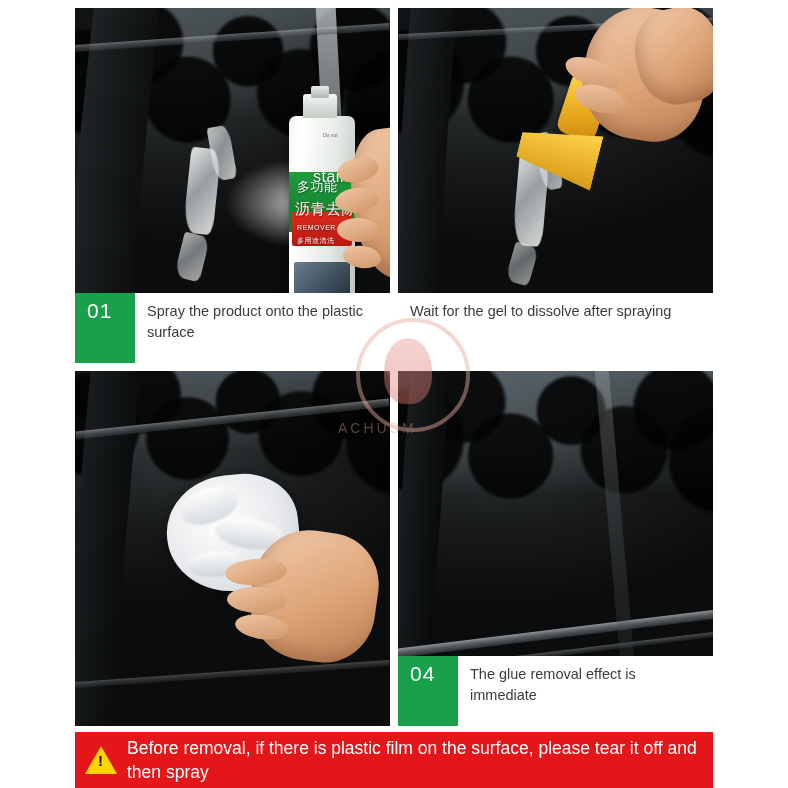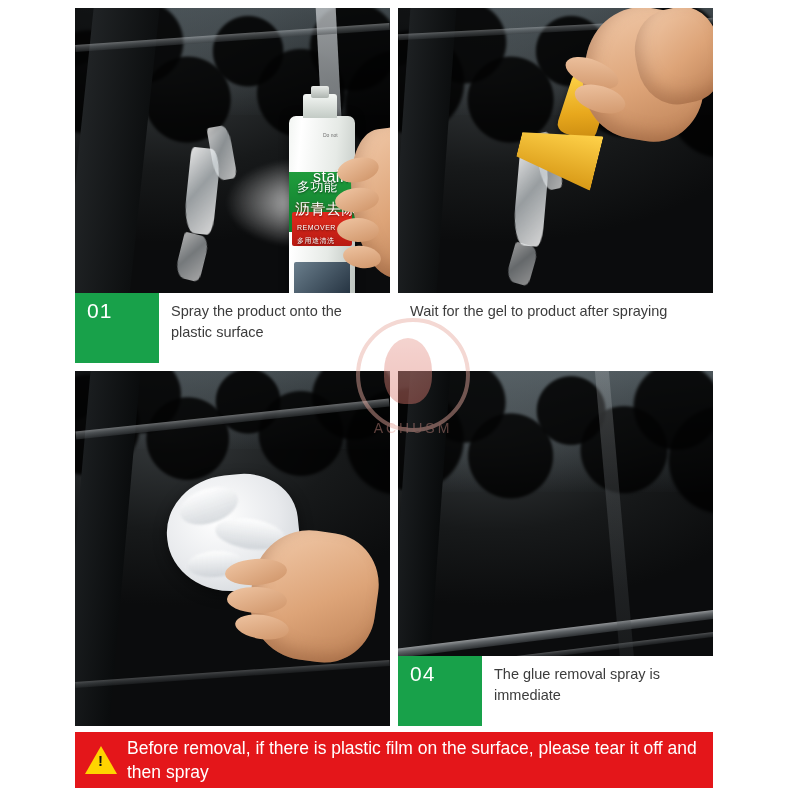--- a/index.html
+++ b/index.html
@@ -194,21 +194,21 @@
     position: absolute;
     left: 0;
     bottom: 0;
     width: 100%;
     height: 70px;
     display: flex;
     align-items: stretch;
     z-index: 5;
   }
   .step-num {
-    width: 84px;
+    width: 60px;
     background: #18a14a;
     color: #ffffff;
     display: flex;
     align-items: flex-start;
     justify-content: flex-start;
     font-size: 21px;
     padding: 6px 0 16px 12px;
     box-sizing: border-box;
     letter-spacing: 1px;
   }
@@ -292,21 +292,21 @@
     width: 48px; height: 66px;
     background: linear-gradient(180deg, #e79c92, #d8746a);
     border-radius: 50% 50% 42% 42%;
     opacity: .8;
   }
   .wm-text {
     position: absolute;
     left: 0;
     top: 108px;
     width: 150px;
-    text-align: center;
+    text-align: left;
     color: #e0998f;
     font-size: 14px;
     letter-spacing: 3px;
     opacity: .75;
   }
 
   
   .gutter-l, .gutter-r {
     position: absolute;
     top: 0;
@@ -383,21 +383,21 @@
 
         <div class="scraper" style="left:166px; top:66px; width:40px; height:64px; border-radius:10px; transform:rotate(18deg);"></div>
         <div class="scraper-blade" style="left:120px; top:118px; width:80px; height:56px; transform:rotate(14deg);"></div>
 
         <div class="hand" style="left:186px; top:0px; width:122px; height:132px; transform:rotate(10deg);"></div>
         <div class="finger" style="left:166px; top:52px; width:56px; height:26px; transform:rotate(22deg);"></div>
         <div class="finger" style="left:176px; top:78px; width:52px; height:26px; transform:rotate(16deg);"></div>
         <div class="hand" style="left:238px; top:0px; width:84px; height:96px; transform:rotate(-12deg);"></div>
       </div>
       <div class="caption">
-        <div class="cap-text">Wait for the gel to product after spraying</div>
+        <div class="cap-text">Wait for the gel to dissolve after spraying</div>
       </div>
     </div>
 
     <div class="cell">
       <div class="photo">
         <div class="glass-dark"></div>
         <div class="skyband" style="height:22%;"></div>
         <div class="foliage" style="height:48%;"></div>
         <div class="pillar" style="left:0; top:0; width:50px; height:355px; transform:skewX(-5deg); background:linear-gradient(90deg,#1a1d1f,#0a0c0d);"></div>
         <div class="chrome" style="left:0; top:44px; width:315px; height:8px; transform:rotate(-6deg); opacity:.5;"></div>
@@ -420,21 +420,21 @@
         <div class="glass-dark"></div>
         <div class="skyband" style="height:34%; background:linear-gradient(180deg, rgba(160,180,190,.42), rgba(60,70,78,.04));"></div>
         <div class="foliage" style="height:58%;"></div>
         <div class="pillar" style="left:0; top:0; width:40px; height:355px; transform:skewX(-4deg); background:linear-gradient(90deg,#191c1e,#090b0c);"></div>
         <div class="chrome" style="left:-10px; top:258px; width:340px; height:9px; transform:rotate(-7deg); opacity:.7;"></div>
         <div class="chrome" style="left:-10px; top:280px; width:340px; height:5px; transform:rotate(-7deg); opacity:.35;"></div>
         <div class="chrome" style="left:210px; top:0; width:14px; height:300px; transform:skewX(5deg); opacity:.25;"></div>
       </div>
       <div class="caption">
         <div class="step-num">04</div>
-        <div class="cap-text">The glue removal spray is immediate</div>
+        <div class="cap-text">The glue removal effect is immediate</div>
       </div>
     </div>
 
   </div>
 
   <div class="watermark">
     <div class="wm-ring"></div>
     <div class="wm-shape"></div>
     <div class="wm-text">ACHUSM</div>
   </div>

